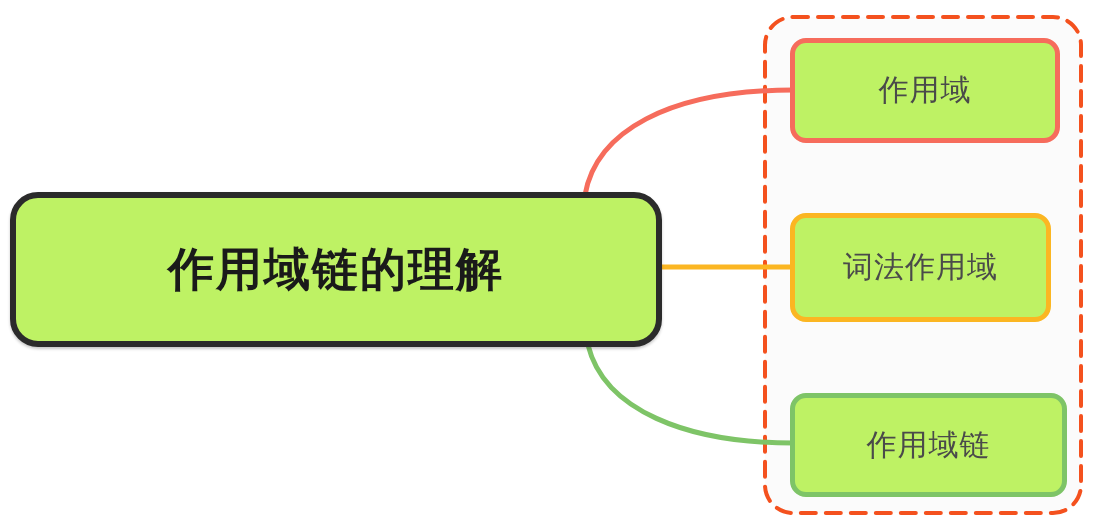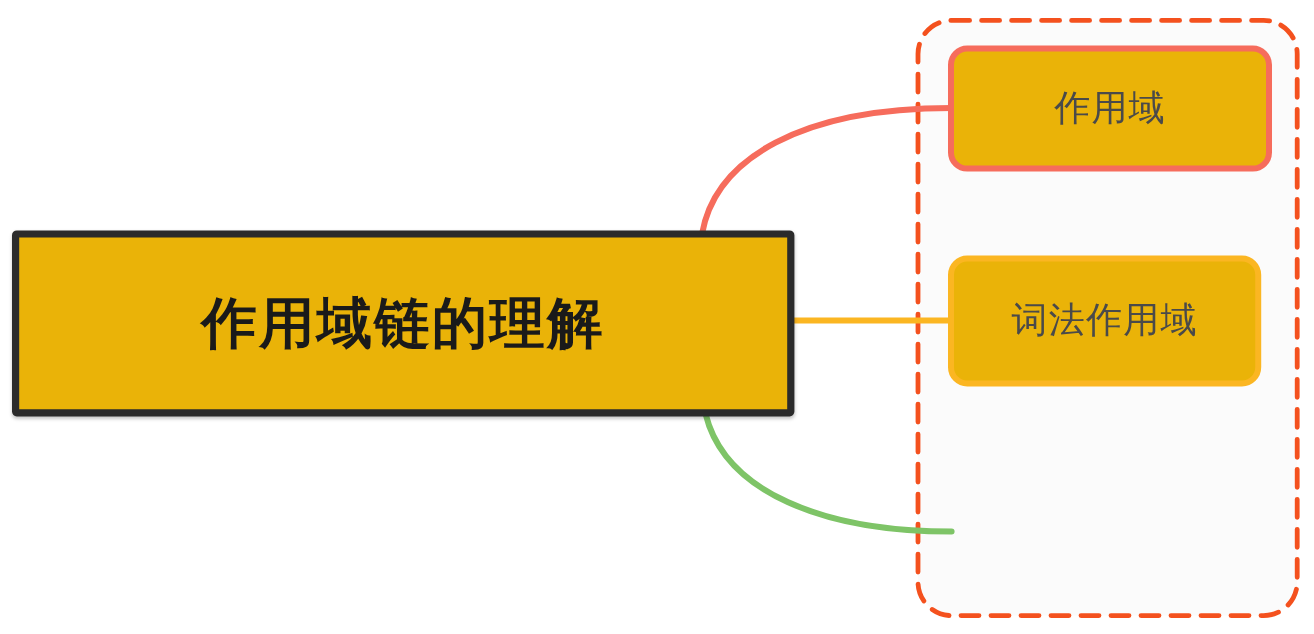--- a/index.html
+++ b/index.html
@@ -19,33 +19,33 @@
     position: absolute;
     left: 0;
     top: 0;
     width: 1095px;
     height: 528px;
     z-index: 1;
   }
   .node {
     position: absolute;
     box-sizing: border-box;
-    background: #eab308;
+    background: #bef264;
     display: flex;
     align-items: center;
     justify-content: center;
     z-index: 2;
   }
   .root-node {
     left: 10px;
     top: 192px;
     width: 652px;
     height: 155px;
     border: 6px solid #2b2b2b;
-    border-radius: 4px;
+    border-radius: 28px;
     box-shadow: 0 2px 3px rgba(0,0,0,0.22);
   }
   .root-node .label {
     font-size: 46px;
     font-weight: 700;
     color: #1a1a1a;
     letter-spacing: 2px;
     white-space: nowrap;
   }
   .child-node {
@@ -82,14 +82,17 @@
   </div>
 
   <div class="node child-node child-red" style="border-color: rgb(246, 108, 92);">
     <span class="label" style="color: rgb(74, 74, 74);">作用域</span>
   </div>
 
   <div class="node child-node child-yellow" style="border-color: rgb(251, 182, 34);">
     <span class="label" style="color: rgb(74, 74, 74);">词法作用域</span>
   </div>
 
+  <div class="node child-node child-green" style="border-color: rgb(126, 196, 103);">
+    <span class="label" style="color: rgb(74, 74, 74);">作用域链</span>
+  </div>
 
 </div>
 
 </body></html>

